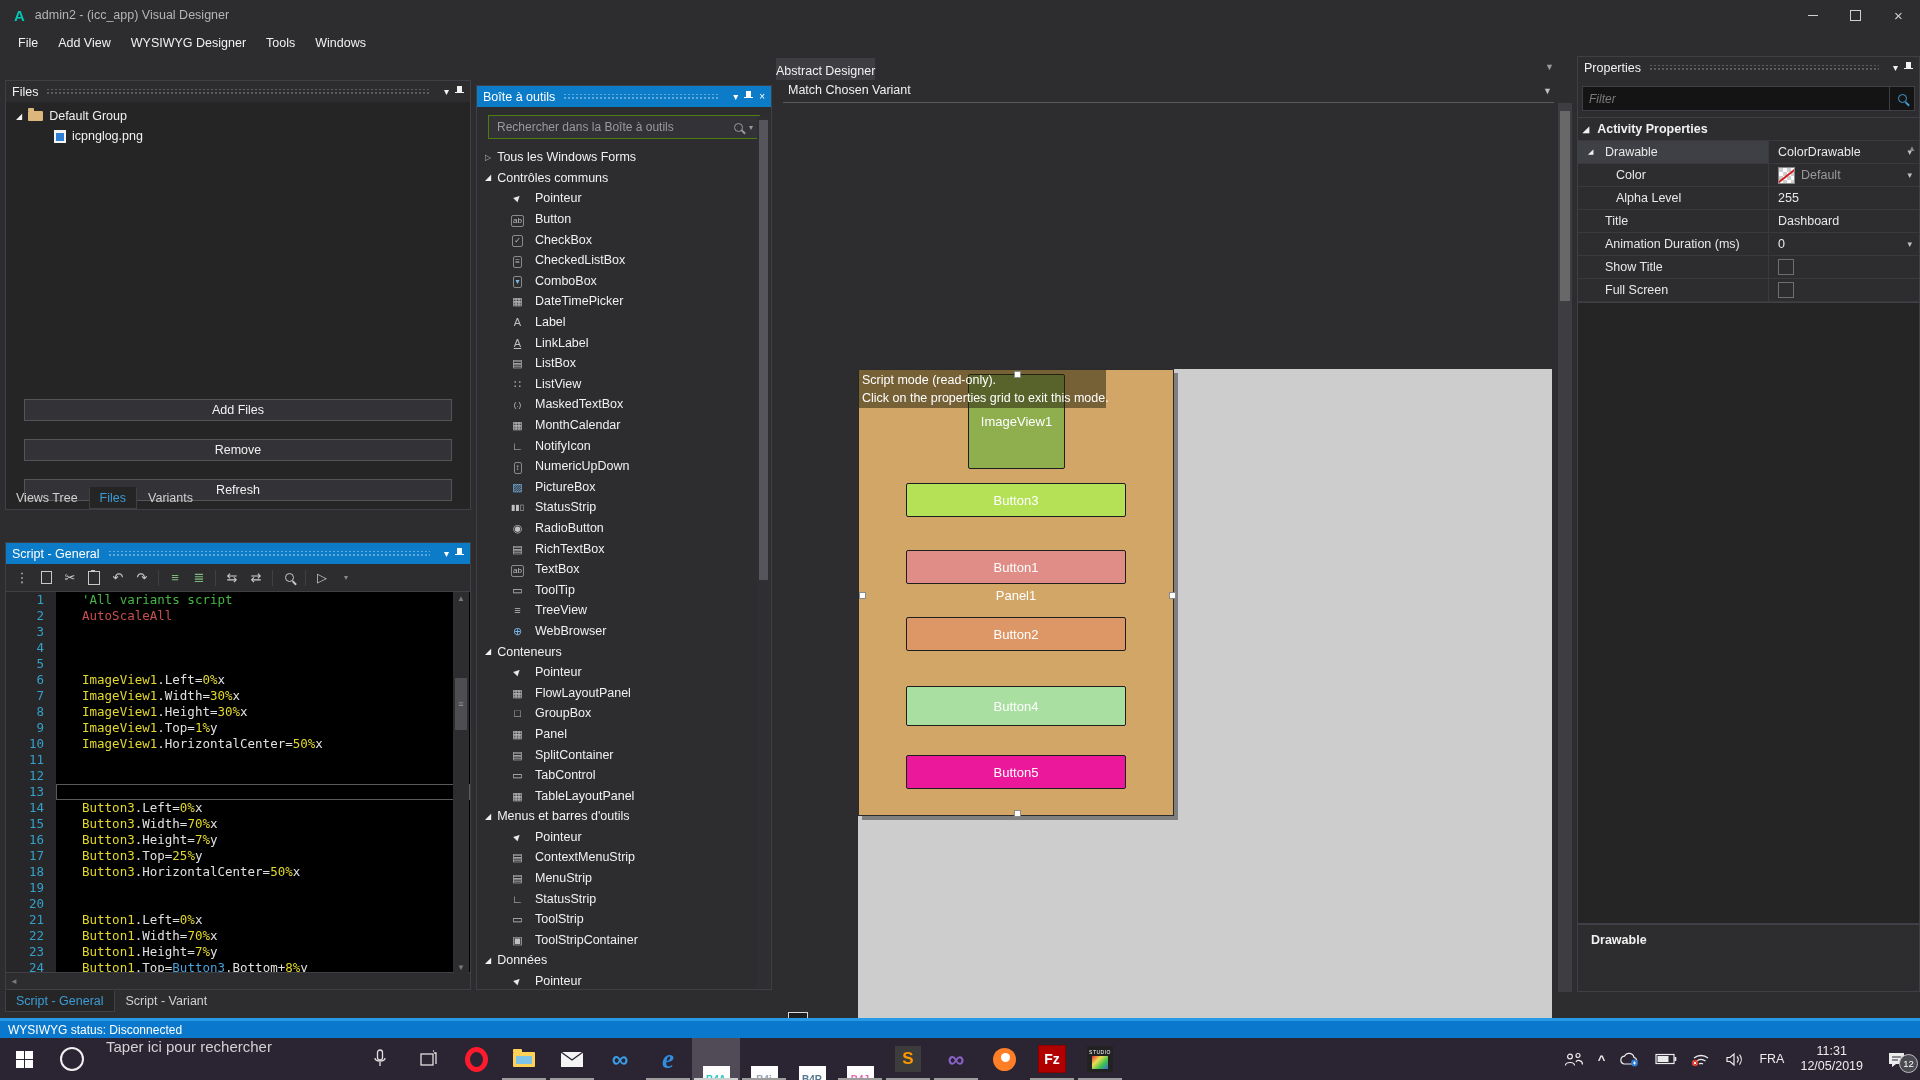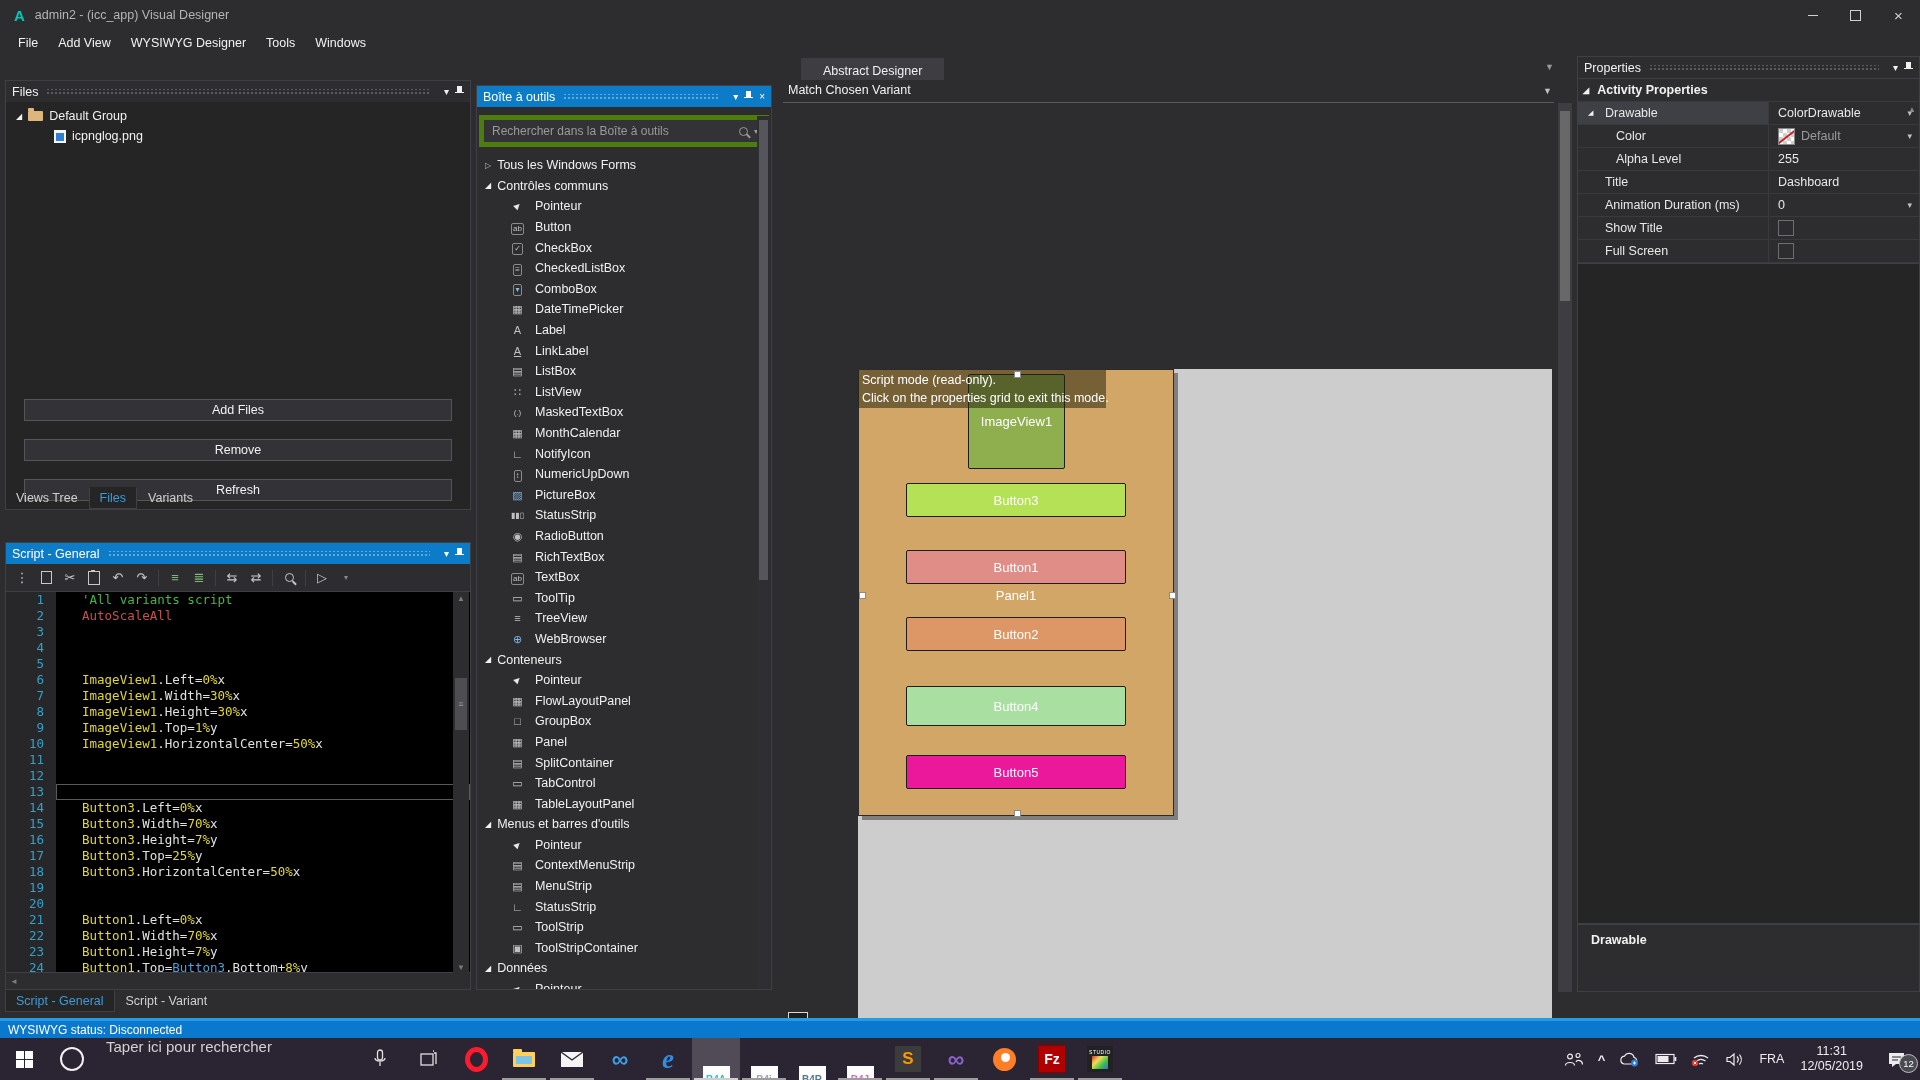--- a/index.html
+++ b/index.html
@@ -60,35 +60,35 @@
   .ln{width:38px;text-align:right;padding-right:12px;background:#27272a;color:#35a0c8;flex:none;}
   .lt{flex:1;padding-left:26px;background:#000;white-space:pre;}
   .line.cur .lt{box-shadow:inset 0 0 0 1px #5a5a5a;}
   .c-com{color:#45b745;} .c-red{color:#c75050;} .c-id,.c-num{color:#e3d92a;} .c-wh{color:#e0e0e0;} .c-ref{color:#4aa0d8;}
   .ed-vscroll{position:absolute;right:1px;top:49px;width:16px;height:382px;background:#2d2d30;}
   .ed-vscroll .arr{position:absolute;left:0;width:16px;text-align:center;color:#7a7a7a;font-size:8px;}
   .ed-thumb{position:absolute;left:2px;top:86px;width:12px;height:52px;background:#4d4d52;color:#9a9a9a;font-size:9px;text-align:center;line-height:52px;}
   .ed-hscroll{height:16px;background:#2d2d30;flex:none;color:#7a7a7a;font-size:8px;display:flex;align-items:center;padding-left:4px;border-top:1px solid #3f3f46;}
   
   .toolbox{left:476px;top:85px;width:296px;height:905px;display:flex;flex-direction:column;background:#2d2d30;}
-  .tbx-search{margin:8px 2px 6px;height:22px;background:#333337;border:5px solid #4d7c0f;display:flex;align-items:center;padding:0 6px;color:#9a9a9a;}
+  .tbx-search{margin:8px 11px 6px;height:22px;background:#333337;border:1px solid #4d7c0f;display:flex;align-items:center;padding:0 6px;color:#9a9a9a;}
   .tbx-search input{flex:1;background:transparent;border:none;outline:none;color:#d0d0d0;font-size:12px;font-family:inherit;}
   .tbx-search input::placeholder{color:#9a9a9a;}
   .tbx-tree{flex:1;overflow:hidden;position:relative;padding-top:2px;}
   .tbx-section{display:flex;align-items:center;height:20.6px;padding-left:8px;gap:6px;color:#f1f1f1;font-size:12.5px;}
   .tbx-item{display:flex;align-items:center;height:20.6px;padding-left:32px;gap:9px;color:#f1f1f1;font-size:12.5px;}
   .tbx-icon{width:17px;flex:none;text-align:center;font-size:11px;color:#c0c0c0;line-height:14px;}
   .tbx-icon .gb{display:inline-block;border:1px solid #8a8a8a;font-size:8px;font-style:normal;padding:0 1px;border-radius:2px;line-height:10px;}
   .tbx-icon.i-pointer{transform:rotate(-45deg);font-size:10px;color:#e8e8e8;}
   .tbx-icon .blue{color:#7cb8e8;}
   .tbx-scroll{position:absolute;right:1px;top:30px;width:13px;bottom:1px;background:#2f2f33;}
   .tbx-thumb{position:absolute;left:2px;top:4px;width:9px;height:460px;background:#55555b;}
   
   .designer{position:absolute;left:772px;top:56px;width:800px;height:936px;background:#2d2d30;}
-  .doc-tab{position:absolute;left:4px;top:2px;height:25px;padding:0 22px;background:#3e3e42;color:#f1f1f1;font-size:12.5px;display:flex;align-items:center;margin-left:25px;}
+  .doc-tab{position:absolute;left:4px;top:2px;height:25px;padding:0 0;background:#3e3e42;color:#f1f1f1;font-size:12.5px;display:flex;align-items:center;}
   .doc-chev{position:absolute;right:18px;top:6px;color:#9a9a9a;font-size:9px;}
   .variant-bar{position:absolute;left:0;top:24px;width:786px;height:23px;background:#2d2d30;color:#f1f1f1;font-size:12.5px;}
   .variant-bar .vlabel{position:absolute;left:16px;top:3px;}
   .variant-bar .vchev{position:absolute;right:6px;top:6px;color:#c0c0c0;font-size:9px;}
   .variant-bar::after{content:"";position:absolute;left:11px;right:4px;bottom:0;height:1px;background:#5a5a5a;}
   .viewport{position:absolute;left:0;top:47px;width:786px;height:889px;}
   .surface{position:absolute;left:86px;top:266px;width:694px;height:664px;background:#cdcdcd;}
   .device-panel{position:absolute;left:86px;top:266px;width:316px;height:447px;border:1px solid #2b2b2b;box-sizing:border-box;box-shadow:4px 4px 0 rgba(0,0,0,.38);}
   .ctl{position:absolute;display:flex;align-items:center;justify-content:center;color:#fff;font-size:13px;border:1px solid #1e1e1e;box-sizing:border-box;border-radius:2px;}
   .panel-label{position:absolute;left:86px;top:485px;width:316px;text-align:center;color:#fff;font-size:13px;}
@@ -610,20 +610,26 @@
       </div>
   </div>
 
   <div class="panel props">
     <div class="phdr">
       <span>Properties</span>
       <span class="dots"></span>
       <span class="hbtn">▾</span>
       <span class="hbtn">
           <span class="pin"></span>
+        </span>
+    </div>
+    <div class="pfilter">
+      <input type="text" placeholder="Filter" style="">
+      <span class="magbtn">
+          <span class="mag"></span>
         </span>
     </div>
     <div class="pgrid" id="pgrid">
         <div class="pcat">
    <span class="tri">◢</span>
    <b>Activity Properties</b>
         </div>
         <div class="prow">
     <div class="pname l0 selname">
       <span class="tri">◢</span>

